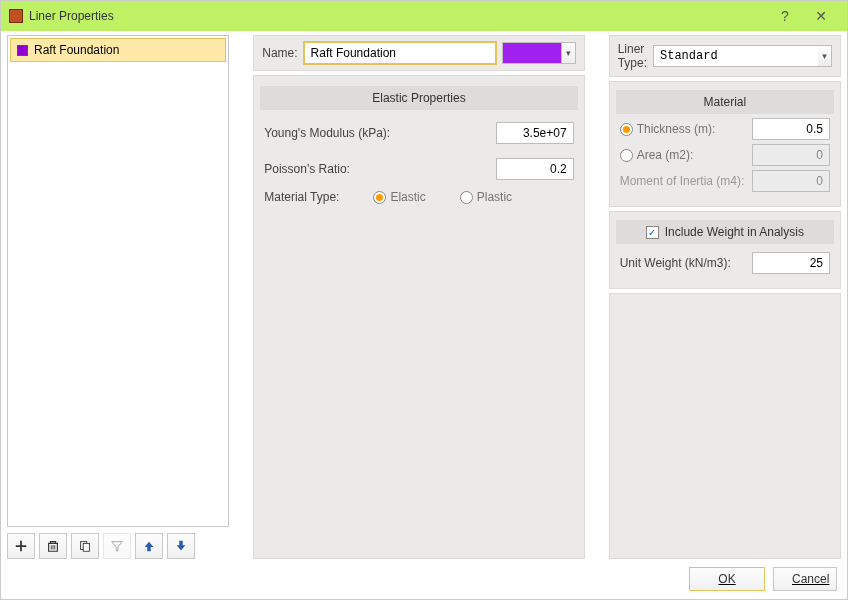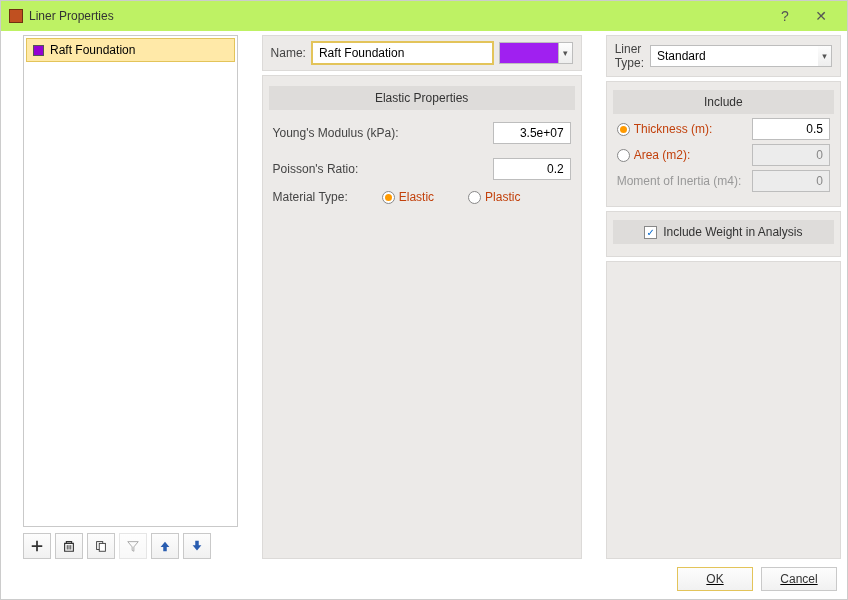--- a/index.html
+++ b/index.html
@@ -1,21 +1,21 @@
 <!DOCTYPE html>
 <html><head>
 <meta charset="utf-8">
 <style>
   * { box-sizing: border-box; font-family: "Segoe UI", Tahoma, sans-serif; font-size: 12px; }
   body { margin: 0; background: #fff; width: 848px; height: 600px; overflow: hidden; border: 1px solid #ccc; display: flex; flex-direction: column; }
   .titlebar { height: 30px; display: flex; align-items: center; padding: 0 8px; background: #bef264; }
   .titlebar .ico { width: 14px; height: 14px; background: #c05020; margin-right: 6px; border:1px solid #703010; display:inline-block; }
   .titlebar .title { flex: 1; color: #333; }
   .titlebar .ctl { width: 36px; text-align: center; color: #555; font-size: 14px; cursor: default; }
-  .content { flex: 1; display: flex; padding: 4px 6px 0 22px; gap: 24px; min-height: 0; }
+  .content { flex: 1; display: flex; padding: 4px 6px 0 6px; gap: 24px; min-height: 0; }
   .leftcol { width: 228px; display: flex; flex-direction: column; }
   .listbox { flex: 1; border: 1px solid #c9c9c9; background: #fff; }
   .listitem { display: flex; align-items: center; padding: 4px 6px; background: #ffe9a8; border: 1px solid #e3c45a; margin: 2px; gap: 6px; }
   .sw { width: 11px; height: 11px; border: 1px solid #555; display: inline-block; }
   .toolbar { display: flex; gap: 4px; padding: 6px 0 0 0; }
   .tbtn { width: 28px; height: 26px; border: 1px solid #c9c9c9; background: linear-gradient(#fdfdfd,#f1f1f1); display: flex; align-items: center; justify-content: center; color: #444; }
   .tbtn.disabled { opacity: .45; }
   .tbtn svg { width: 14px; height: 14px; }
   .midcol { width: 340px; display: flex; flex-direction: column; gap: 4px; min-height:0; }
   .rightcol { flex: 1; display: flex; flex-direction: column; gap: 4px; min-height:0; }
@@ -24,22 +24,22 @@
   .panelflex { flex: 1; display: flex; flex-direction: column; gap: 6px; padding: 8px 10px; min-height:0; }
   .section-head { background: #dedcda; text-align: center; padding: 5px; margin: 2px -4px; color:#333; }
   label.lbl { color: #444; }
   input.txt { height: 22px; border: 1px solid #bdbdbd; padding: 0 6px; background: #fff; }
   input.txt.focus { border: 1px solid #e3c45a; outline: 1px solid #e3c45a; }
   input.num { width: 78px; text-align: right; }
   input.num:disabled { background: #ececec; color: #888; }
   .colorbtn { width: 60px; height: 22px; border: 1px solid #bdbdbd; background: #a020f0; display:inline-block; }
   .dd { width: 14px; height: 22px; border: 1px solid #bdbdbd; border-left:none; background: linear-gradient(#fdfdfd,#eee); display:flex; align-items:center; justify-content:center; color:#555; font-size:9px; }
   .select { flex:1; display:flex; }
-  .select input { flex:1; border-right:none; }
-  .radio { display: inline-flex; align-items: center; gap: 4px; color:#c2410c; }
+  .select input { flex:1; border-right:none;font-family:Liberation Mono, monospace; }
+  .radio { display: inline-flex; align-items: center; gap: 4px; color:#737373; }
   .radio .dot { width:13px; height:13px; border:1px solid #888; border-radius:50%; display:inline-flex; align-items:center; justify-content:center; background:#fff;}
   .radio.sel .dot::after { content:""; width:7px; height:7px; border-radius:50%; background:#ff9a00; }
   .chk { width:13px; height:13px; border:1px solid #888; display:inline-flex; align-items:center; justify-content:center; font-size:10px; color:#0066cc; background:#fff;}
   .stage-panel { border:1px solid #dcdad8; background:#eceae8; padding:10px; display:flex; flex-direction:column; gap:8px; align-items:center; }
   .btn { height:24px; padding:0 18px; border:1px solid #c9c9c9; background:linear-gradient(#fdfdfd,#f1f1f1); color:#333; }
   .btn.disabled { color:#aaa; }
   .btn.primary { border:1px solid #e3c45a; }
   .footer { display:flex; justify-content:flex-end; gap:8px; padding:8px 10px;text-decoration:underline; }
   .proprow { display:flex; align-items:center; justify-content:space-between; margin:4px 0; }
   .muted { color:#999; }
@@ -141,21 +141,21 @@
   <div class="rightcol">
     <div class="panel row">
       <label class="lbl">Liner Type:</label>
       <span class="select">
         <input class="txt" value="Standard" style="">
         <span class="dd">▾</span>
       </span>
     </div>
 
     <div class="panel" style="padding:6px 10px 10px 10px">
-      <div class="section-head">Include</div>
+      <div class="section-head">Material</div>
       <div class="proprow">
         <span class="radio sel">
             <span class="dot"></span>
             <span>Thickness (m):</span>
           </span>
         <input class="txt num" value="0.5" style="">
       </div>
       <div class="proprow">
         <span class="radio">
             <span class="dot"></span>
@@ -167,23 +167,27 @@
         <span class="muted">Moment of Inertia (m4):</span>
         <input class="txt num" disabled="" value="0" style="">
       </div>
     </div>
 
     <div class="panel" style="padding:6px 10px 10px 10px">
       <div class="section-head row" style="justify-content:center;gap:6px">
         <span class="chk">✓</span>
         <span>Include Weight in Analysis</span>
       </div>
+      <div class="proprow" style="margin-top:8px">
+        <label class="lbl">Unit Weight (kN/m3):</label>
+        <input class="txt num" value="25" style="">
+      </div>
     </div>
 
     <div class="panel panelflex" style="background:#eceae8"></div>
   </div>
 
 </div>
 
 <div class="footer">
   <button class="btn primary" style="width:76px">OK</button>
-  <button class="btn" style="width:76px">Cancel</button>
+  <button class="btn" style="width:64px">Cancel</button>
 </div>
 
 </body></html>

